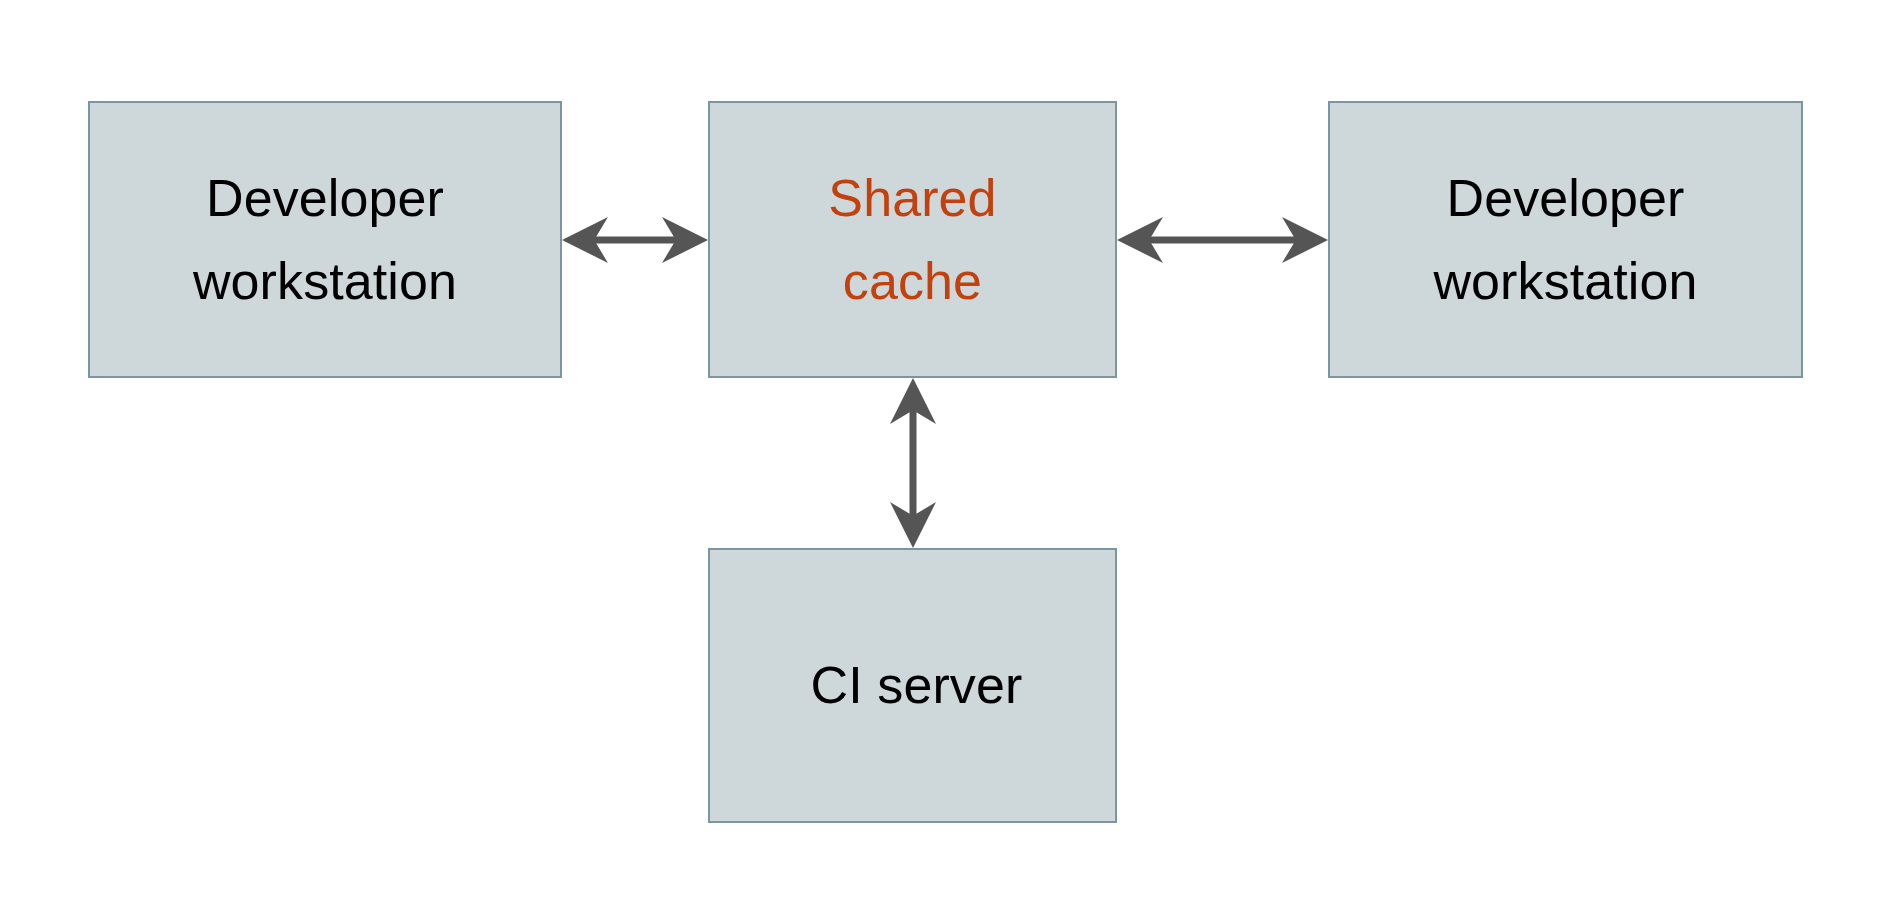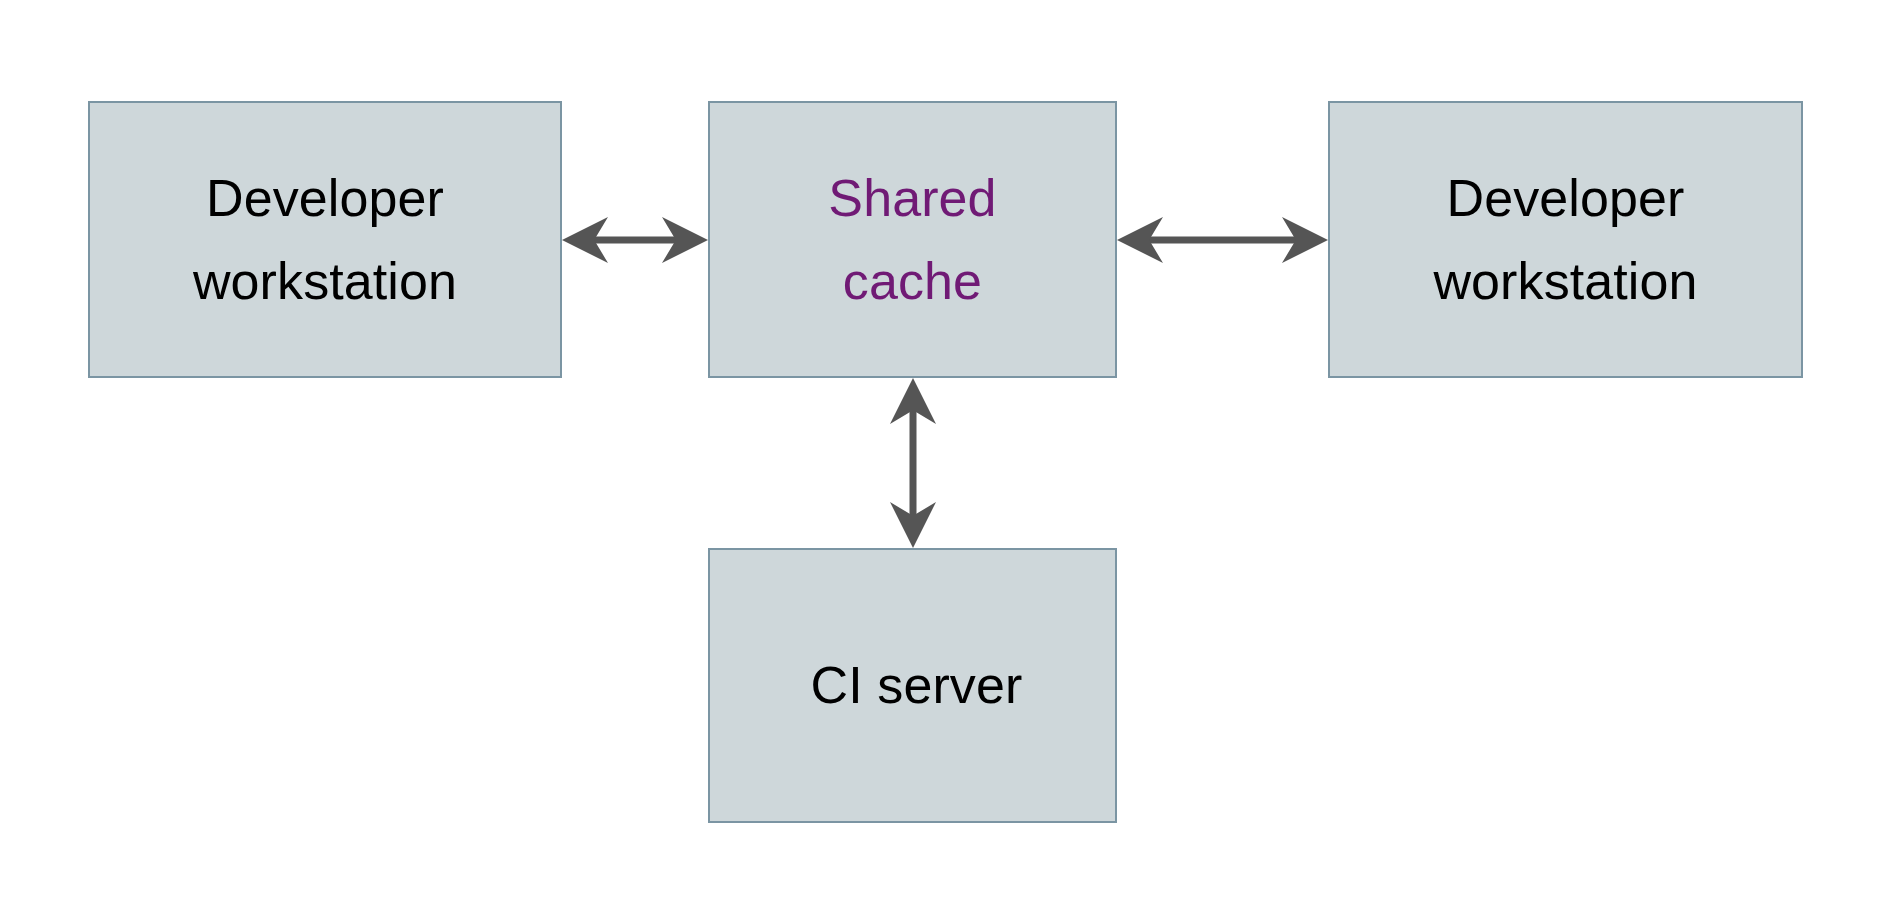--- a/index.html
+++ b/index.html
@@ -47,21 +47,21 @@
 <body>
 
 <div id="canvas">
 
   <div class="node" id="node-0" style="left: 88px; top: 101px; width: 474px; height: 277px; background: rgb(206, 215, 218); border-color: rgb(123, 149, 163);">
     <span class="node-label" style="color: rgb(0, 0, 0);">Developer
 workstation</span>
   </div>
 
   <div class="node" id="node-1" style="left: 708px; top: 101px; width: 409px; height: 277px; background: rgb(206, 215, 218); border-color: rgb(123, 149, 163);">
-    <span class="node-label" style="color: #701a75;">Shared
+    <span class="node-label" style="color: #c2410c;">Shared
 cache</span>
   </div>
 
   <div class="node" id="node-2" style="left: 1328px; top: 101px; width: 475px; height: 277px; background: rgb(206, 215, 218); border-color: rgb(123, 149, 163);">
     <span class="node-label" style="color: rgb(0, 0, 0);">Developer
 workstation</span>
   </div>
 
   <div class="node" id="node-3" style="left: 708px; top: 548px; width: 409px; height: 275px; background: rgb(206, 215, 218); border-color: rgb(123, 149, 163);">
     <span class="node-label" style="color: rgb(0, 0, 0); margin-left: 8px;">CI server</span>

